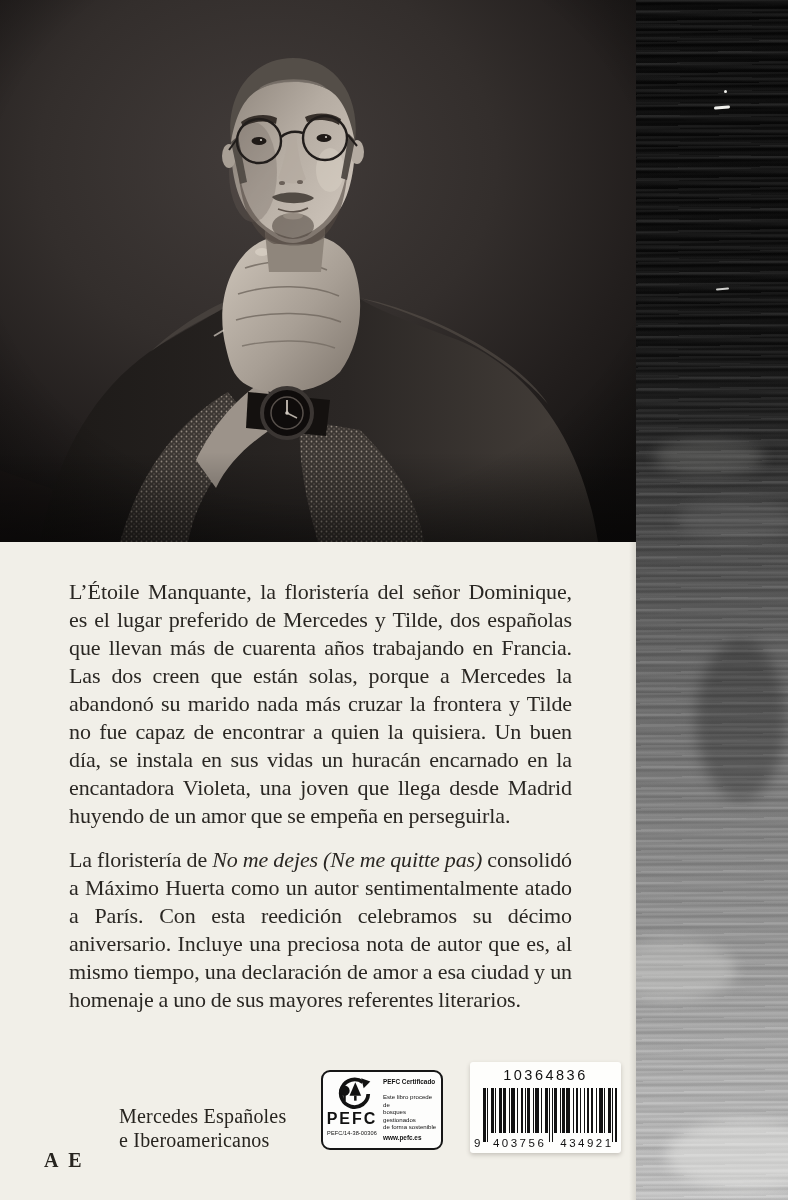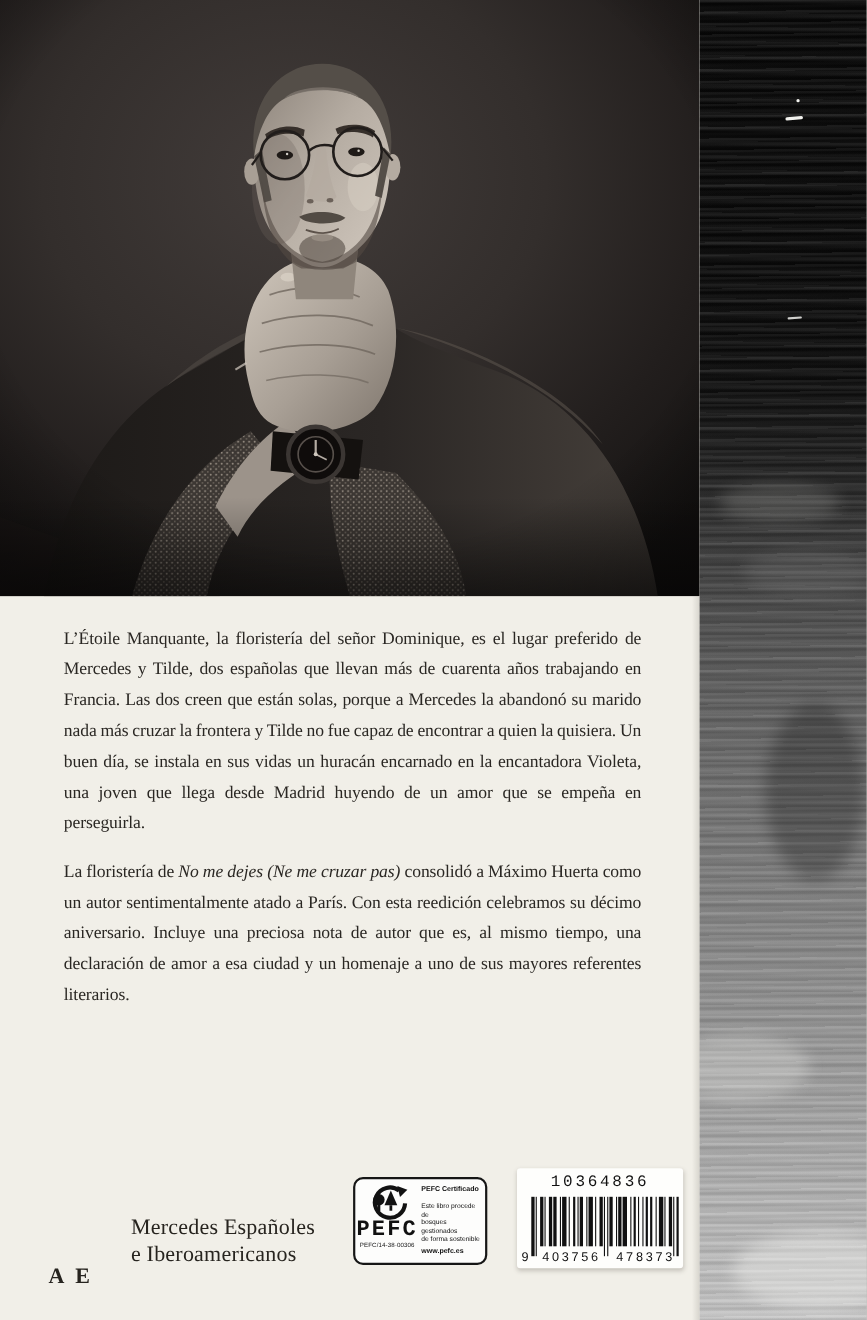--- a/index.html
+++ b/index.html
@@ -21,44 +21,44 @@
   .s1{left:78px;top:106px;width:16px;height:3px;transform:rotate(-5deg);}
   .s2{left:88px;top:90px;width:3px;height:3px;border-radius:50%;}
   .s3{left:80px;top:288px;width:13px;height:2px;transform:rotate(-4deg);opacity:.85;}
   
   .cover{position:absolute;left:0;top:0;width:636px;height:1200px;background:#f1efe8;}
   .cover-edge{position:absolute;right:0;top:542px;width:7px;height:658px;
       background:linear-gradient(90deg,rgba(0,0,0,0) 0%,rgba(60,55,45,.14) 100%);}
   .photo{position:absolute;left:0;top:0;width:636px;height:542px;overflow:hidden;}
   
   .blurb{position:absolute;left:57px;top:566px;width:527px;color:#2a2723;}
-  .blurb p{margin:1px;font-size:16px;line-height:28px;text-align:justify;
+  .blurb p{margin:12px;font-size:22px;line-height:28px;text-align:justify;
            letter-spacing:-0.1px;word-spacing:-0.5px;}
   .blurb p + p{margin-top:16px;}
   .blurb .it{font-style:italic;}
   
   .publisher{position:absolute;left:44px;top:1103px;display:flex;gap:11px;color:#27241f;}
   .monogram{font-size:20px;line-height:23px;font-weight:600;letter-spacing:3px;white-space:pre;}
   .pubname{font-size:20px;line-height:24px;letter-spacing:.2px;padding-top:1px;}
   
   .pefc{position:absolute;left:321px;top:1070px;width:122px;height:80px;background:#fdfdfc;
         border:2.5px solid #161616;border-radius:9px;box-sizing:border-box;display:flex;
         font-family:"Liberation Sans","DejaVu Sans",sans-serif;color:#111;}
   .pefc-left{width:58px;display:flex;flex-direction:column;align-items:center;padding-top:5px;}
-  .pefc-word{font-weight:bold;font-size:20px;letter-spacing:2px;line-height:14px;margin-top:1px;font-family:Liberation Mono, monospace;}
+  .pefc-word{font-weight:bold;font-size:16px;letter-spacing:2px;line-height:14px;margin-top:1px;}
   .pefc-code{font-size:5.6px;letter-spacing:.1px;margin-top:4px;white-space:nowrap;}
   .pefc-right{flex:1;padding:6px 4px 4px 2px;display:flex;flex-direction:column;}
   .pefc-title{font-weight:bold;font-size:6.4px;}
   .pefc-desc{font-size:6.1px;line-height:7.6px;margin-top:8px;}
   .pefc-url{font-weight:bold;font-size:6.4px;margin-top:auto;margin-bottom:3px;}
   
   .bclabel{position:absolute;left:470px;top:1062px;width:151px;height:91px;background:#fefefc;
            border-radius:3px;box-shadow:0 2px 4px rgba(70,65,55,.25);
            font-family:"Liberation Sans","DejaVu Sans",sans-serif;color:#111;}
-  .bc-top{font-size:14.5px;letter-spacing:2.5px;text-align:center;padding-top:5px;font-family:Liberation Mono, monospace;}
+  .bc-top{font-size:14.5px;letter-spacing:2.5px;text-align:center;padding-top:5px;}
   .bars{position:absolute;left:13px;top:26px;height:54px;display:flex;align-items:flex-start;}
   .bar{background:#111;}
   .bc-digits{position:absolute;left:0;bottom:4px;width:100%;display:flex;
              font-size:11.5px;letter-spacing:2.5px;}
   .bc-digits span{background:transparent;}
   .g1{margin-left:4px;}
   .g2{margin-left:10px;}
   .g3{margin-left:14px;}
 </style>
 </head>
@@ -188,21 +188,21 @@
           </g>
         </g>
 
         <rect x="0" y="452" width="636" height="90" fill="url(#floorGrad)"></rect>
         <rect width="636" height="542" fill="url(#vign)"></rect>
       </svg>
     </div>
 
     <div class="blurb">
       <p>L’Étoile Manquante, la floristería del señor Dominique, es el lugar preferido de Mercedes y Tilde, dos españolas que llevan más de cuarenta años trabajando en Francia. Las dos creen que están solas, porque a Mercedes la abandonó su marido nada más cruzar la frontera y Tilde no fue capaz de encontrar a quien la quisiera. Un buen día, se instala en sus vidas un huracán encarnado en la encantadora Violeta, una joven que llega desde Madrid huyendo de un amor que se empeña en perseguirla.</p>
-      <p><span>La floristería de </span><span class="it">No me dejes (Ne me cruzar pas)</span><span> consolidó a Máximo Huerta como un autor sentimentalmente atado a París. Con esta reedición celebramos su décimo aniversario. Incluye una preciosa nota de autor que es, al mismo tiempo, una declaración de amor a esa ciudad y un homenaje a uno de sus mayores referentes literarios.</span></p>
+      <p><span>La floristería de </span><span class="it">No me dejes (Ne me quitte pas)</span><span> consolidó a Máximo Huerta como un autor sentimentalmente atado a París. Con esta reedición celebramos su décimo aniversario. Incluye una preciosa nota de autor que es, al mismo tiempo, una declaración de amor a esa ciudad y un homenaje a uno de sus mayores referentes literarios.</span></p>
     </div>
 
     <div class="publisher">
       <div class="monogram">
         <div><span>A E</span></div>
         
       </div>
       <div class="pubname">
         <div>Mercedes Españoles</div>
         <div>e Iberoamericanos</div>
@@ -267,21 +267,21 @@
           <div class="bar" style="width: 1.35px; margin-right: 1.35px; height: 45px;"></div>
           <div class="bar" style="width: 4.05px; margin-right: 1.35px; height: 45px;"></div>
           <div class="bar" style="width: 1.35px; margin-right: 2.7px; height: 45px;"></div>
           <div class="bar" style="width: 2.7px; margin-right: 1.35px; height: 45px;"></div>
           <div class="bar" style="width: 1.35px; margin-right: 1.35px; height: 54px;"></div>
           <div class="bar" style="width: 2.7px; margin-right: 0px; height: 54px;"></div>
         </div>
       <div class="bc-digits">
         <span class="g1">9</span>
         <span class="g2">403756</span>
-        <span class="g3">478373</span>
+        <span class="g3">434921</span>
       </div>
     </div>
 
     <div class="cover-edge"></div>
   </div>
 
   <div class="strip">
     <div class="blob b1"></div>
     <div class="blob b2"></div>
     <div class="blob b3"></div>

